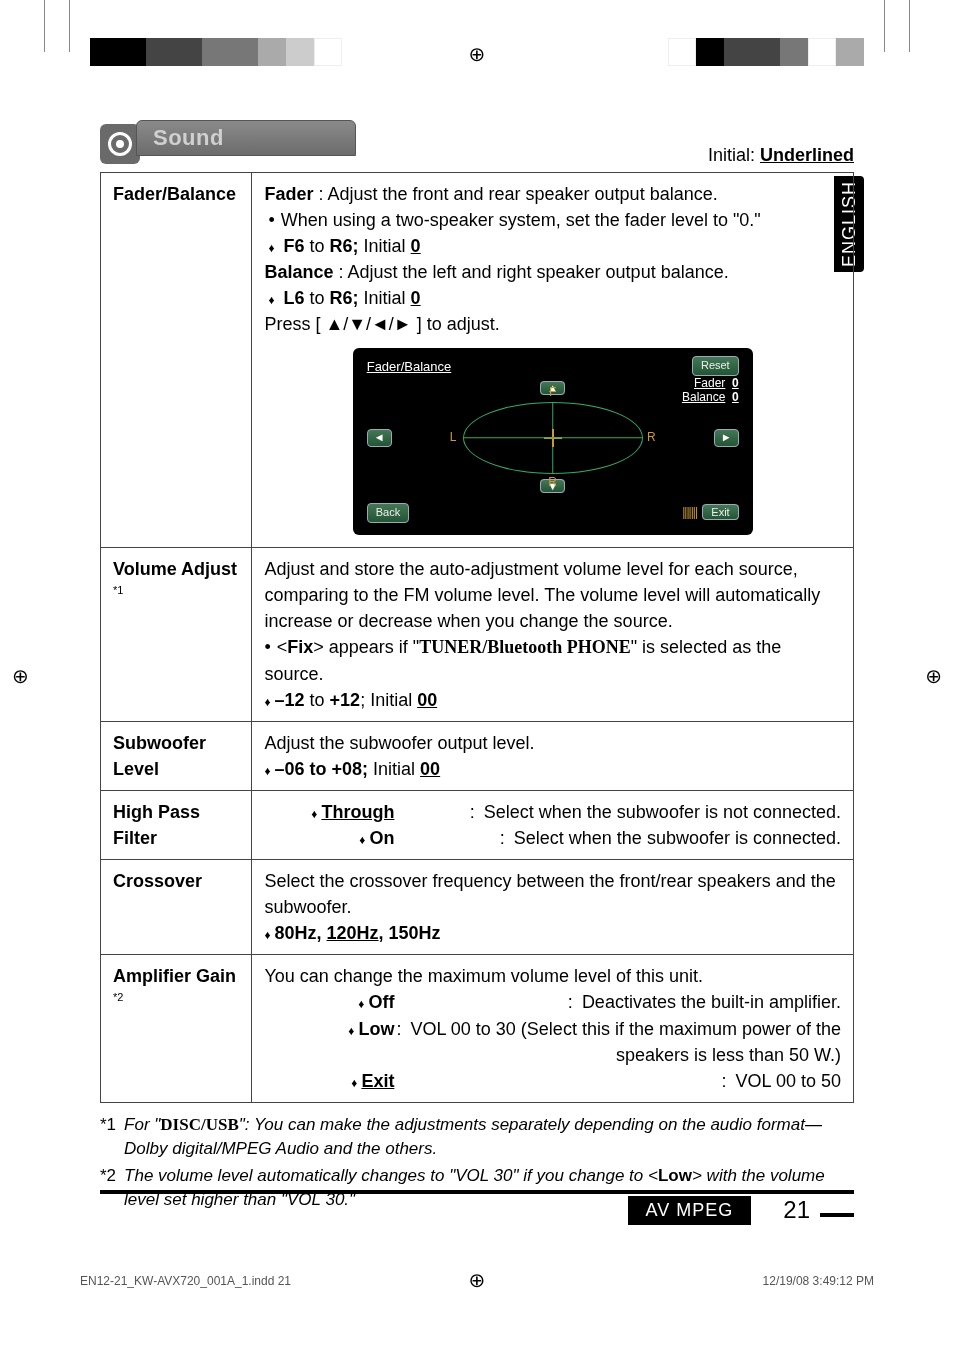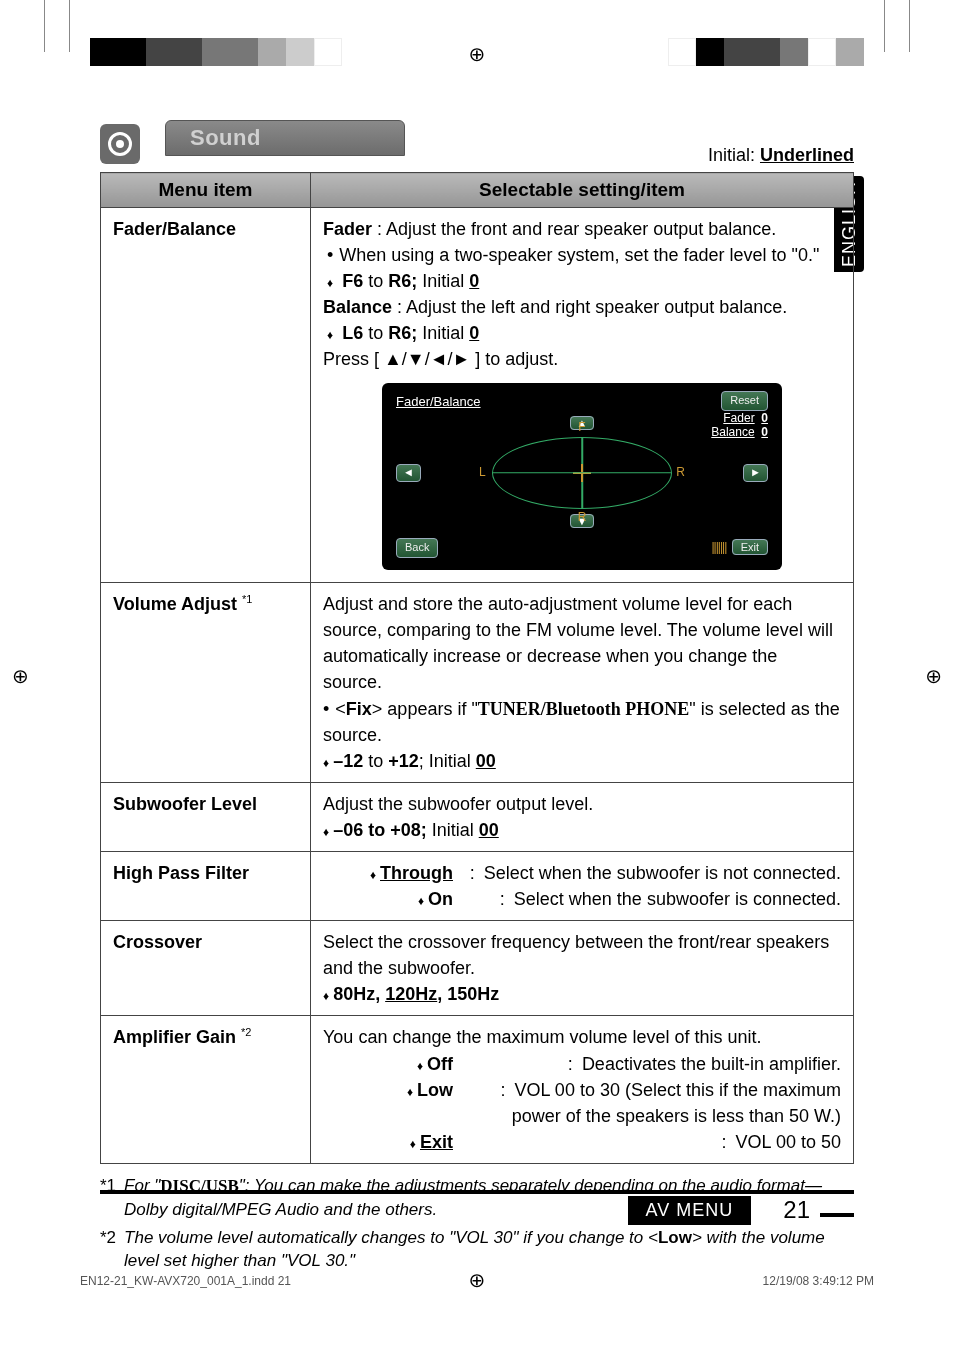--- a/index.html
+++ b/index.html
@@ -35,28 +35,27 @@
 
   .sound-header { position: relative; height: 46px; margin-bottom: 6px; }
   .sound-icon {
     position: absolute; left: 0; top: 4px; width: 40px; height: 40px;
     background: #6a6a6a; border-radius: 6px;
     display: flex; align-items: center; justify-content: center;
   }
   .sound-icon span { width: 24px; height: 24px; border: 3px solid #fff; border-radius: 50%; display: flex; align-items:center; justify-content:center; }
   .sound-icon span::after{content:""; width:8px; height:8px; background:#fff;border-radius:50%;}
   .sound-tab {
-    position: absolute; left: 36px; top: 0; width: 240px; height: 36px;
+    position: absolute; left: 36px; top: 0; width: 220px; height: 36px;
     background: linear-gradient(#8a8a8a,#6c6c6c);
     border: 1px solid #555; border-radius: 6px 6px 0 0;
-    padding-left: 24px; display:flex; align-items:center;
+    padding-left: 16px; display:flex; align-items:center;
     font-family: "Myriad Pro Cond", "Arial Narrow", Arial, sans-serif;
     font-stretch: condensed; font-weight: 600; color:#d0d0d0; font-size: 22px;
     letter-spacing: .5px;
-    margin-left: 29px;
   }
   .initial { position:absolute; right:0; bottom:0; font-size:18px; font-family:"Arial Narrow",Arial,sans-serif; font-stretch:condensed; }
   .initial .u { text-decoration: underline; font-weight:700; }
 
   table.settings {
     width: 100%; border-collapse: collapse; border: 1.5px solid #444;
     font-family: "Myriad Pro Cond","Arial Narrow",Arial,sans-serif; font-stretch: condensed;
   }
   table.settings th {
     background: linear-gradient(#b9b9b9,#969696);
@@ -166,24 +165,20 @@
         <span></span>
       </div>
     <div class="sound-tab">Sound</div>
     <div class="initial">
       <span>Initial: </span><span class="u b">Underlined</span>
     </div>
   </div>
 
   <table class="settings">
     <tbody>
-        <tr>
-      <th class="menu">Menu item</th>
-      <th>Selectable setting/item</th>
-    </tr>
 
     <tr>
       <td class="name">Fader/Balance</td>
       <td>
         <div><span class="b">Fader</span><span> : Adjust the front and rear speaker output balance.</span></div>
         <div class="bullet" style="margin-left:4px;"><span>When using a two-speaker system, set the fader level to "0."</span></div>
         <div class="diamond" style="margin-left:4px;">
           <span class="b">F6</span><span> to </span><span class="b">R6;</span><span> Initial </span><span class="b u">0</span>
         </div>
         <div><span class="b">Balance</span><span> : Adjust the left and right speaker output balance.</span></div>
@@ -291,21 +286,21 @@
     </div>
     <div class="fn">
       <div class="n">*2</div>
       <div><span>The volume level automatically changes to "VOL 30" if you change to &lt;</span><span class="b" style="font-style:normal;">Low</span><span>&gt; with the volume level set higher than "VOL 30."</span></div>
     </div>
   </div>
 
 </div>
 
 <div class="page-footer">
-  <div class="box">AV MENU</div>
+  <div class="box">AV MPEG</div>
   <div class="num">21</div>
   <div class="tick"></div>
 </div>
 
 <div class="print-line">
   <span>EN12-21_KW-AVX720_001A_1.indd   21</span>
   <span>12/19/08   3:49:12 PM</span>
 </div>
 <span class="bottom-reg">⊕</span>
 

